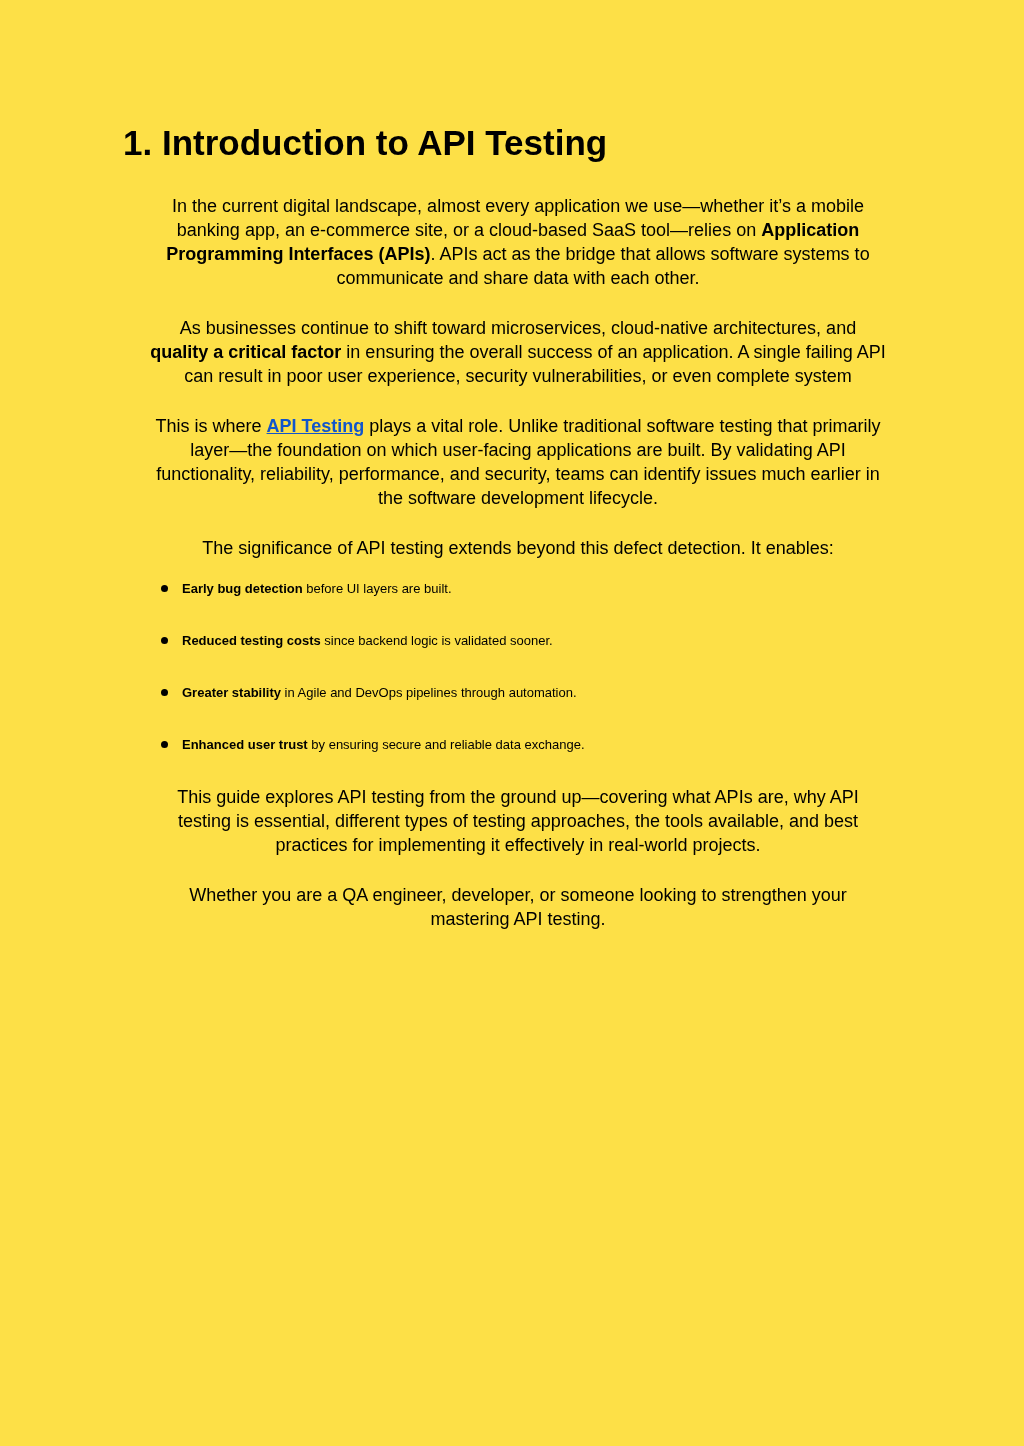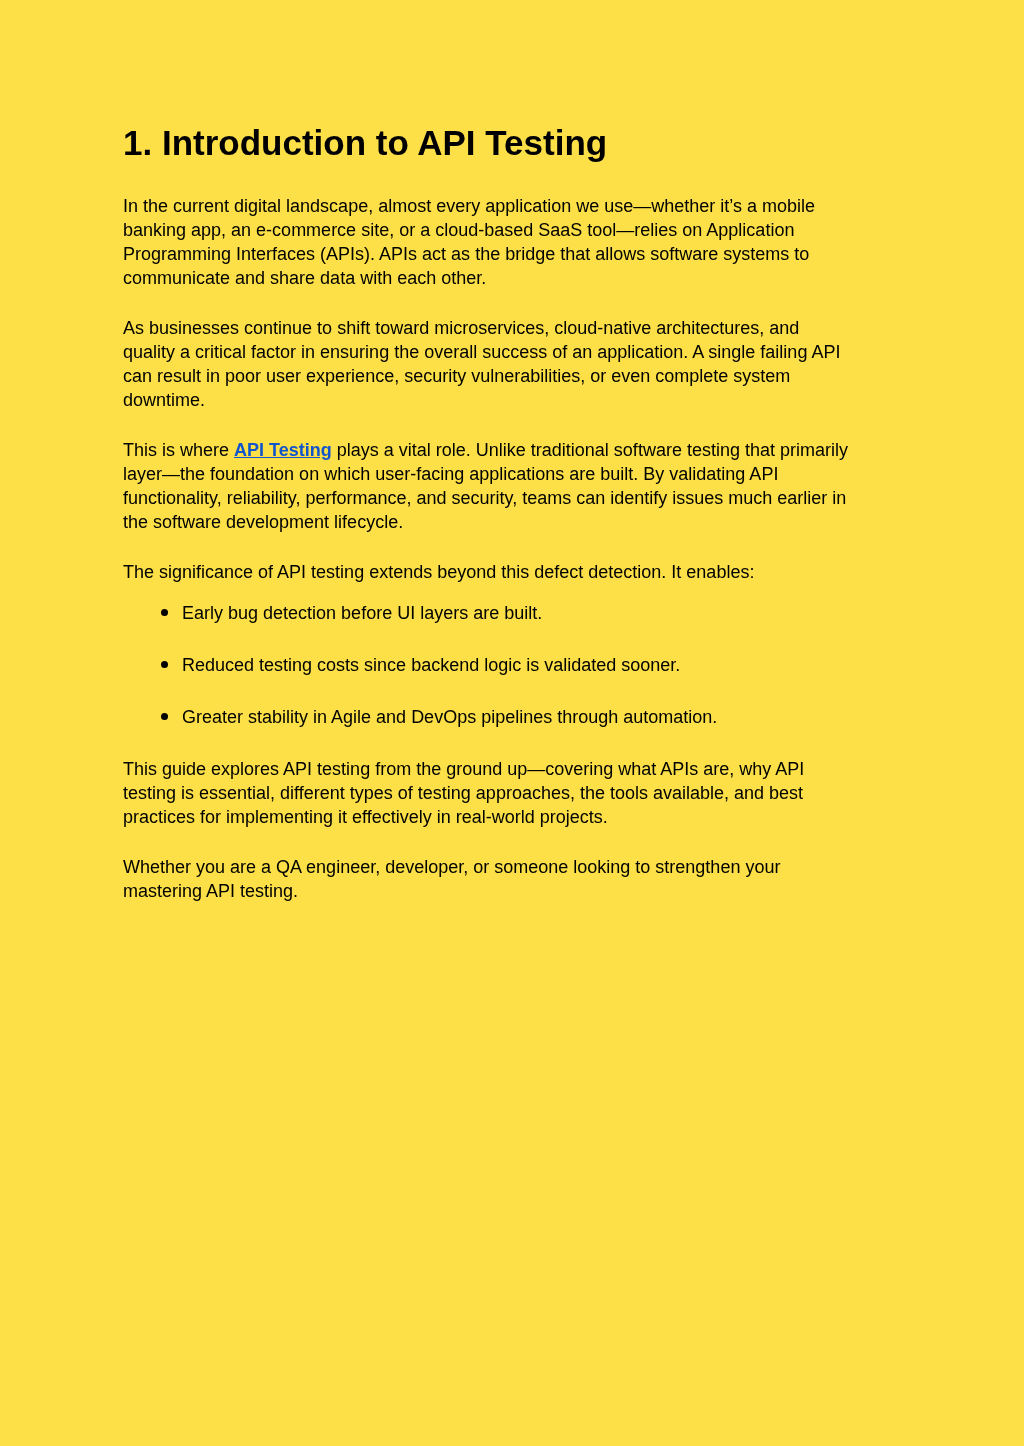--- a/index.html
+++ b/index.html
@@ -29,35 +29,36 @@
     font-size: 35px;
     line-height: 42px;
     font-weight: 700;
     color: #000000;
   }
   .para {
     margin: 0 0 26px 0;
     font-size: 18px;
     line-height: 24px;
     font-weight: 400;
+    text-align: center;
   }
   .line {
     white-space: pre;
     height: 24px;
   }
-  .b { font-weight: 400; }
+  .b { font-weight: 700; }
   a.link {
     font-weight: 700;
     cursor: pointer;
   }
   ul.bullets {
     list-style: none;
     margin: -9px 0 16px 0;
     padding: 0;
-    font-size: 18px;
+    font-size: 13px;
     line-height: 24px;
   }
   ul.bullets li {
     position: relative;
     margin: 0 0 28px 0;
     padding-left: 59px;
     white-space: pre;
     height: 24px;
   }
   ul.bullets li .dot {
@@ -80,35 +81,35 @@
         <div class="para">
           <div class="line"><span>In the current digital landscape, almost every application we use—whether it’s a mobile</span></div>
           <div class="line"><span>banking app, an e-commerce site, or a cloud-based SaaS tool—relies on </span><span class="b">Application</span></div>
           <div class="line"><span class="b">Programming Interfaces (APIs)</span><span>. APIs act as the bridge that allows software systems to</span></div>
           <div class="line"><span>communicate and share data with each other.</span></div>
         </div>
         <div class="para">
           <div class="line"><span>As businesses continue to shift toward microservices, cloud-native architectures, and</span></div>
           <div class="line"><span class="b">quality a critical factor</span><span> in ensuring the overall success of an application. A single failing API</span></div>
           <div class="line"><span>can result in poor user experience, security vulnerabilities, or even complete system</span></div>
-          <div class="line"><span>downtime.</span></div>
         </div>
         <div class="para">
           <div class="line"><span>This is where </span><a class="link b" href="#" style="color: rgb(17, 85, 204);">API Testing</a><span> plays a vital role. Unlike traditional software testing that primarily</span></div>
           <div class="line"><span>layer—the foundation on which user-facing applications are built. By validating API</span></div>
           <div class="line"><span>functionality, reliability, performance, and security, teams can identify issues much earlier in</span></div>
           <div class="line"><span>the software development lifecycle.</span></div>
         </div>
         <div class="para">
           <div class="line"><span>The significance of API testing extends beyond this defect detection. It enables:</span></div>
         </div>
         <ul class="bullets">
           <li><span class="dot"></span><span class="b">Early bug detection</span><span> before UI layers are built.</span></li>
           <li><span class="dot"></span><span class="b">Reduced testing costs</span><span> since backend logic is validated sooner.</span></li>
           <li><span class="dot"></span><span class="b">Greater stability</span><span> in Agile and DevOps pipelines through automation.</span></li>
+          <li><span class="dot"></span><span class="b">Enhanced user trust</span><span> by ensuring secure and reliable data exchange.</span></li>
         </ul>
         <div class="para">
           <div class="line"><span>This guide explores API testing from the ground up—covering what APIs are, why API</span></div>
           <div class="line"><span>testing is essential, different types of testing approaches, the tools available, and best</span></div>
           <div class="line"><span>practices for implementing it effectively in real-world projects.</span></div>
         </div>
         <div class="para">
           <div class="line"><span>Whether you are a QA engineer, developer, or someone looking to strengthen your</span></div>
           <div class="line"><span>mastering API testing.</span></div>
         </div>

